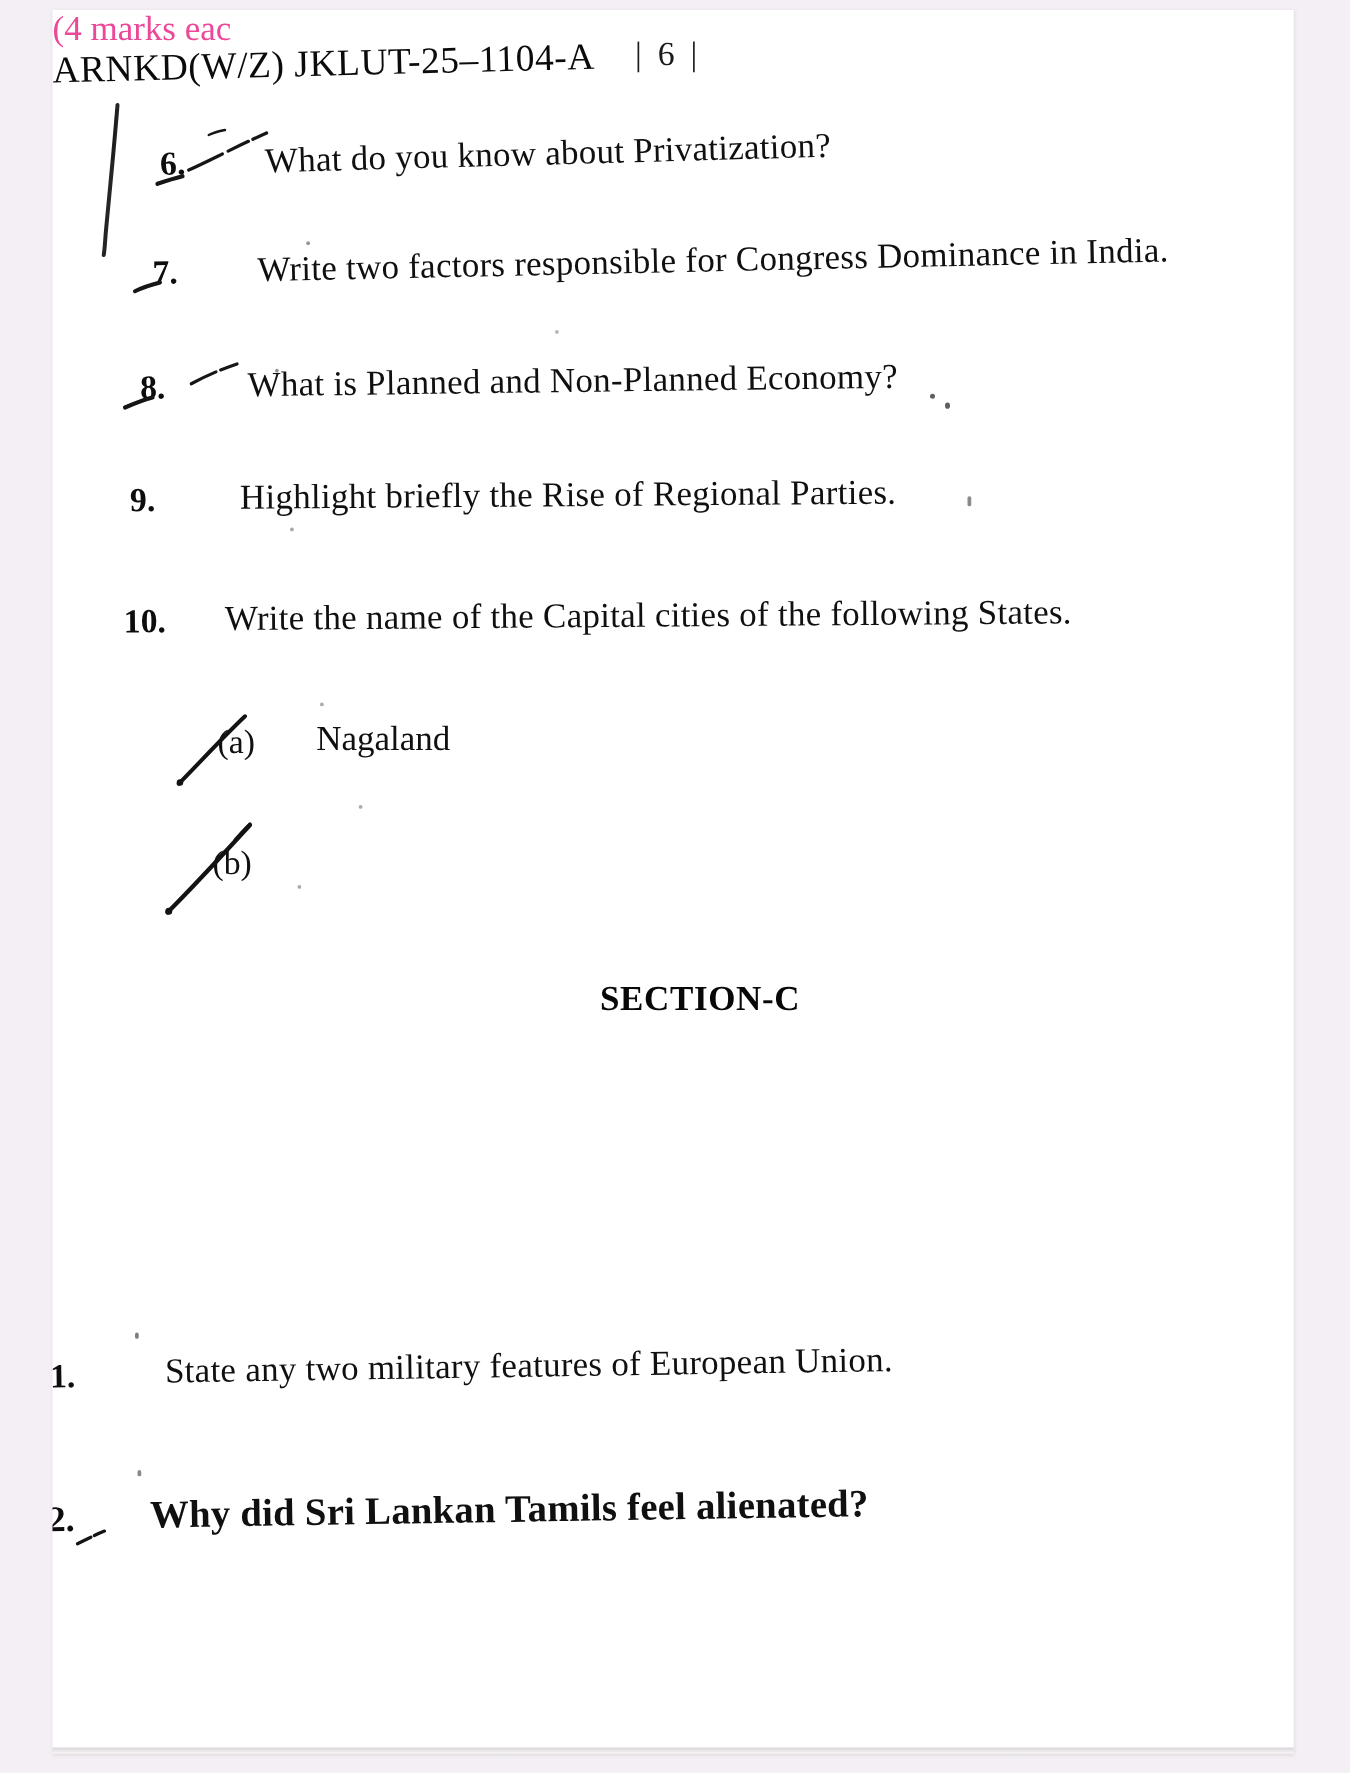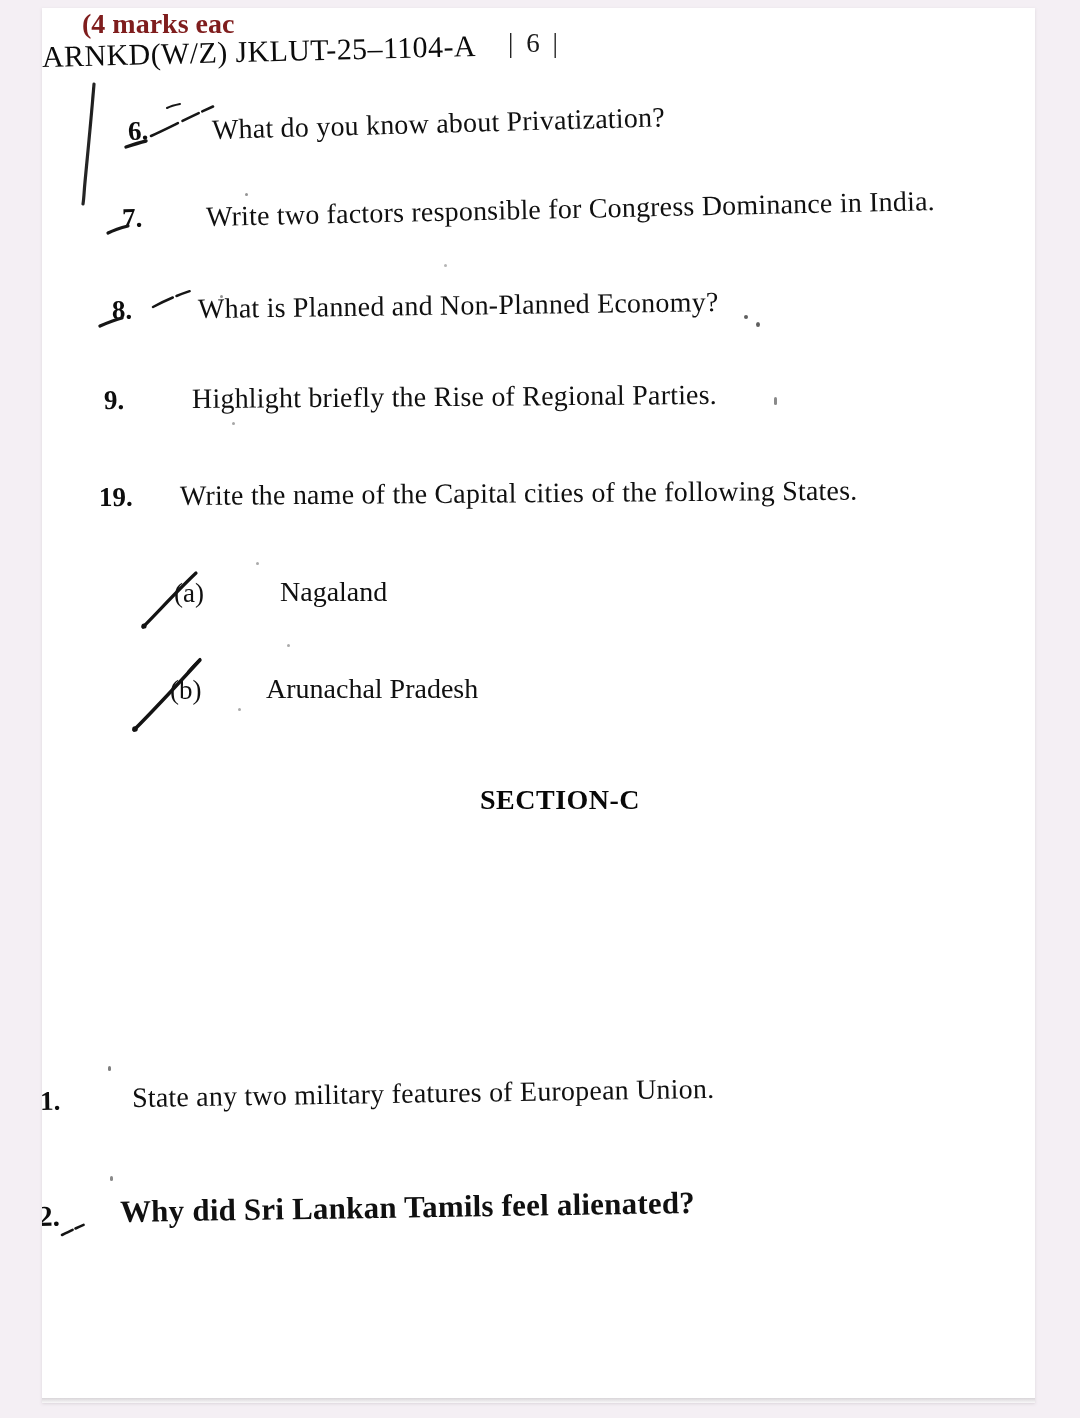--- a/index.html
+++ b/index.html
@@ -88,24 +88,23 @@
   #section-c-subtitle {
     left: 258px;
     top: 862px;
     font-size: 33px;
     letter-spacing: 0.3px;
   }
   #marks-note {
     left: 862px;
     top: 982px;
     font-size: 28px;
-    font-weight: 700;
-    color: #7f1d1d;
+    font-weight: 400;
+    color: #ec4899;
     white-space: nowrap;
-    padding-left: 40px;
   }
 
   
   #footer-code {
     left: 8px;
     top: 1335px;
     font-size: 30px;
     color: #0b0b0b;
     font-family: "Liberation Serif", serif;
     letter-spacing: 0.4px;
@@ -153,28 +152,27 @@
 
   <div class="ln qnum skew-a" style="left:80px; top:195px;">7.</div>
   <div class="ln qtext skew-a" style="left:164px; top:193px;">Write two factors responsible for Congress Dominance in India.</div>
 
   <div class="ln qnum skew-c" style="left:70px; top:287px;">8.</div>
   <div class="ln qtext skew-c" style="left:156px; top:285px;">What is Planned and Non-Planned Economy?</div>
 
   <div class="ln qnum skew-d" style="left:62px; top:377px;">9.</div>
   <div class="ln qtext skew-d" style="left:150px; top:375px;">Highlight briefly the Rise of Regional Parties.</div>
 
-  <div class="ln qnum skew-d" style="left:57px; top:474px;">19.</div>
+  <div class="ln qnum skew-d" style="left:57px; top:474px;">10.</div>
   <div class="ln qtext skew-d" style="left:138px; top:472px;">Write the name of the Capital cities of the following States.</div>
 
   <div class="ln sublabel" style="left:132px; top:570px;">(a)</div>
-  <div class="ln subtext" style="left:238px; top:568px;">Nagaland</div>
+  <div class="ln subtext" style="left:211px; top:568px;">Nagaland</div>
 
   <div class="ln sublabel" style="left:128px; top:667px;">(b)</div>
-  <div class="ln subtext" style="left:224px; top:665px;">Arunachal Pradesh</div>
 
   <div class="heading" id="section-c-heading">SECTION-C</div>
 
 
   <div id="marks-note">(4 marks eac</div>
 
   <div class="ln qnum skew-e" style="left:-2px; top:1078px;">1.</div>
   <div class="ln qtext skew-e" style="left:90px; top:1074px;">State any two military features of European Union.</div>
 
   <div class="ln qnum skew-e" style="left:-4px; top:1192px; font-size:29px;">2.</div>

